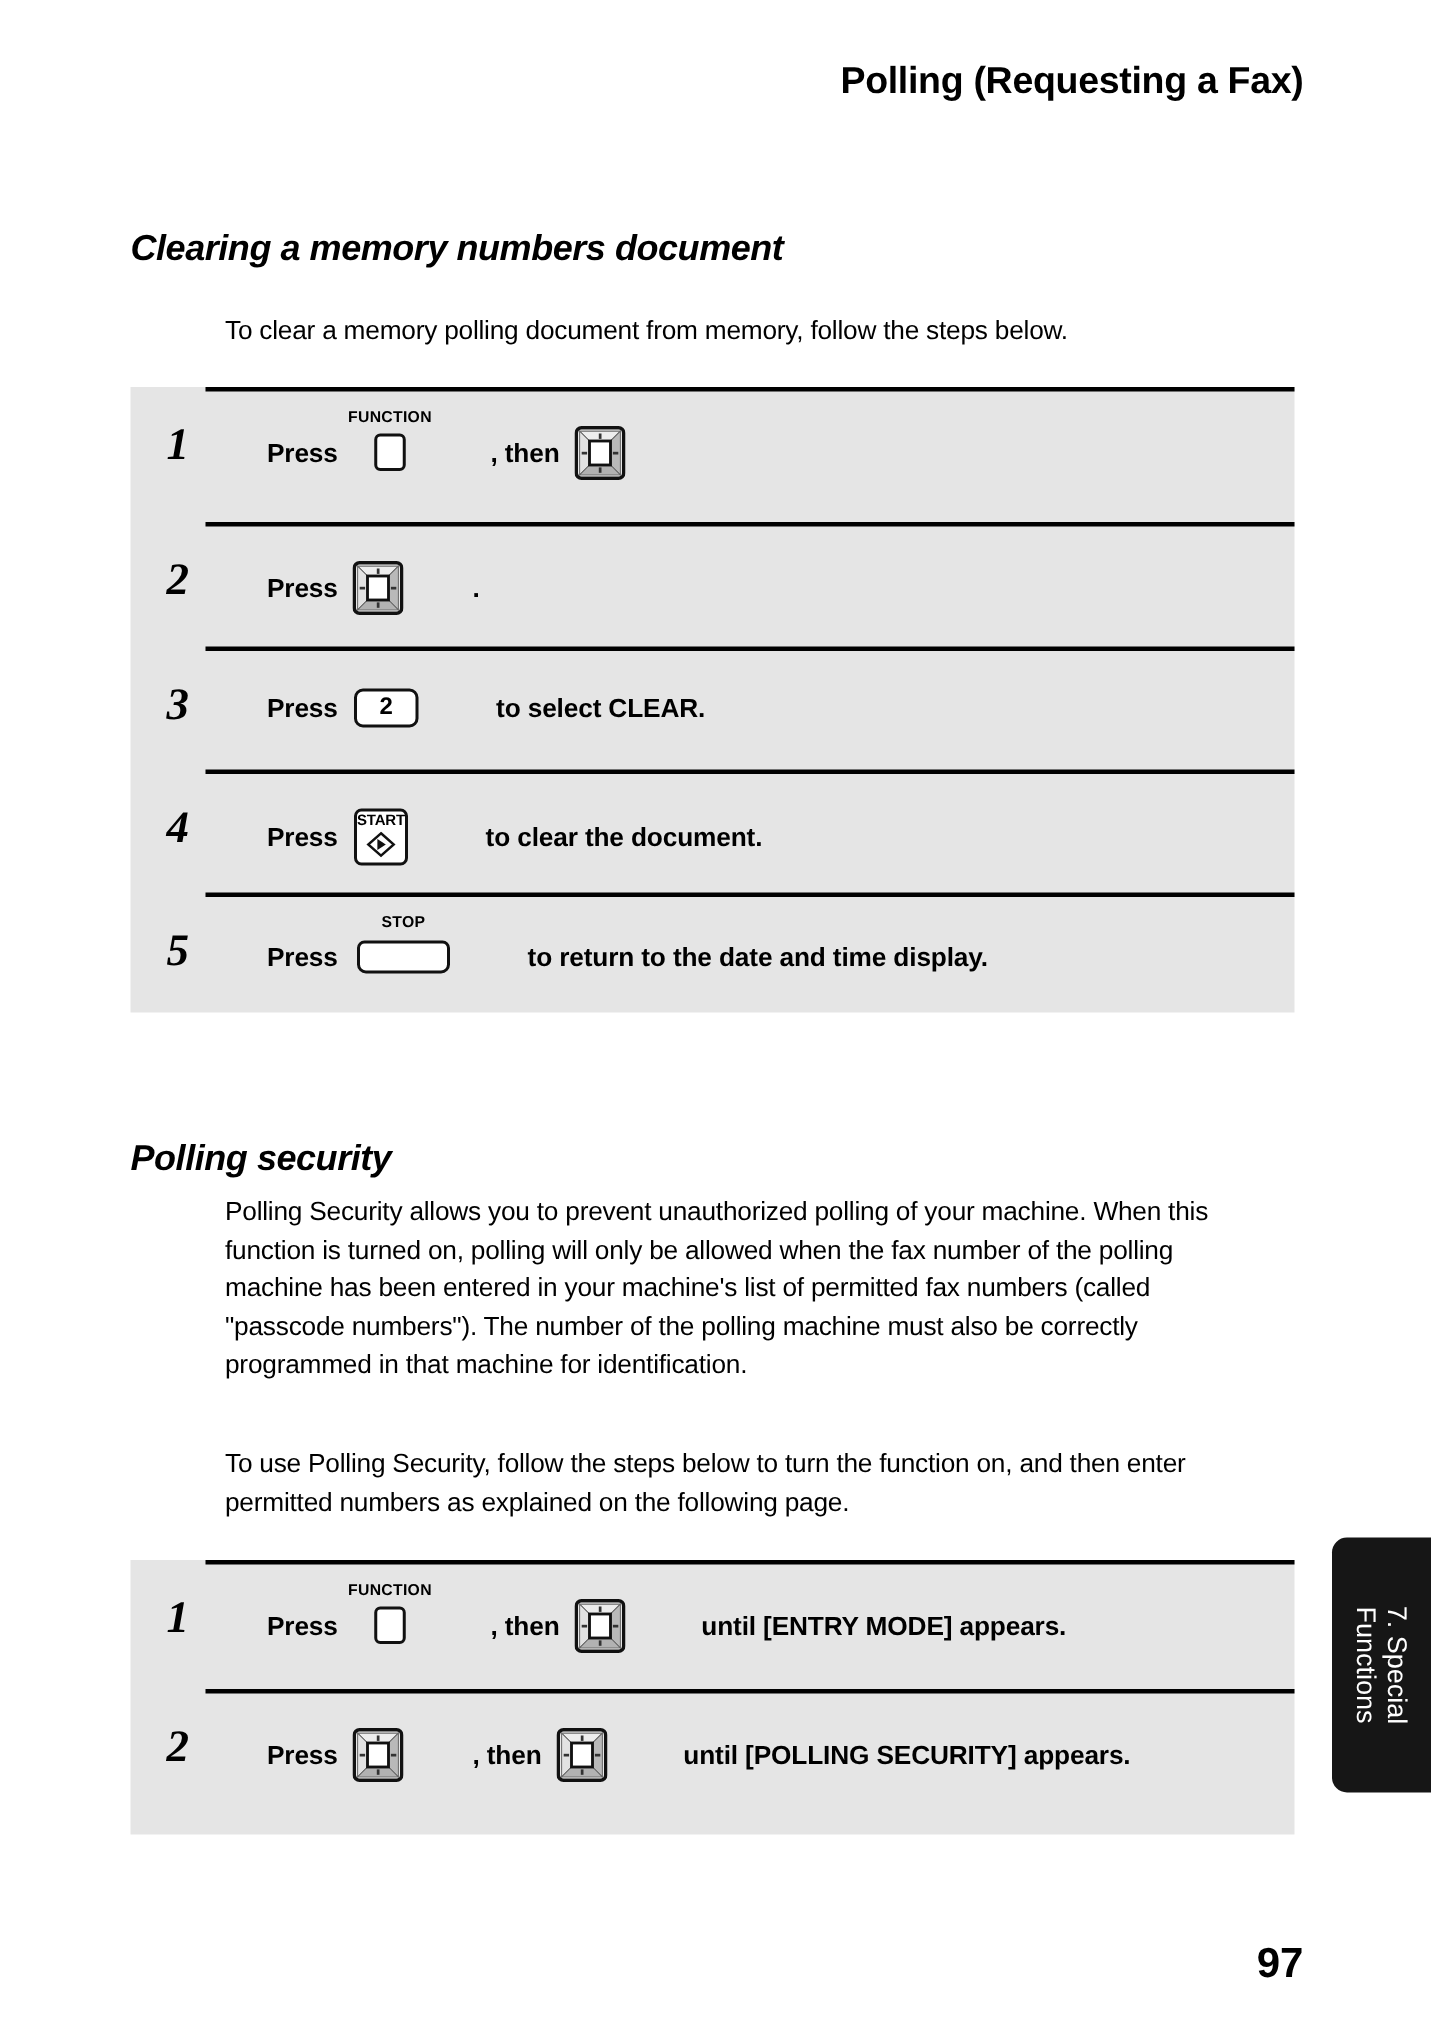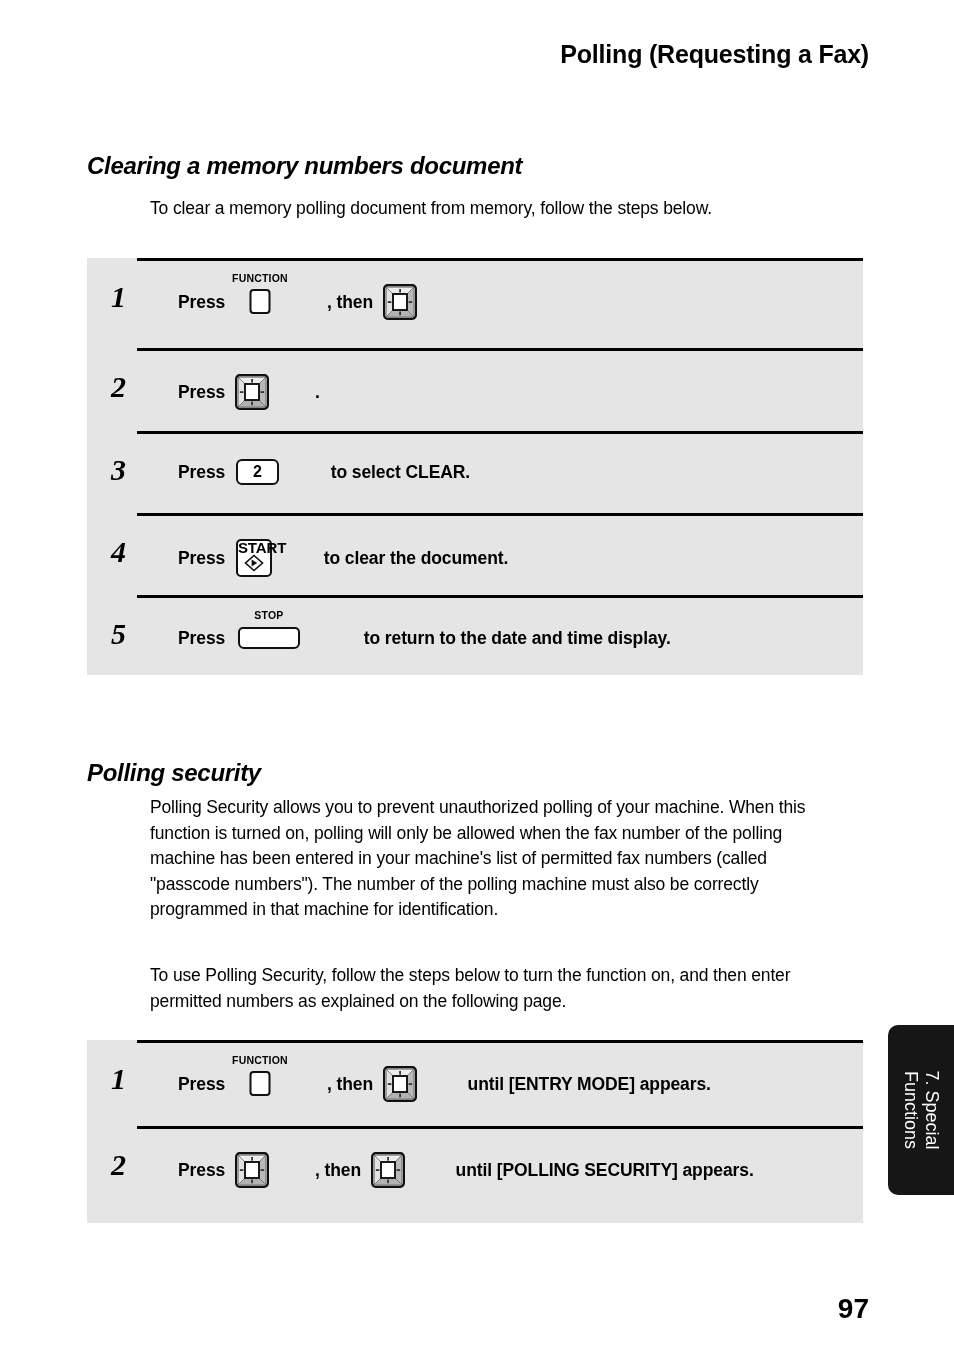--- a/index.html
+++ b/index.html
@@ -43,21 +43,21 @@
 
   
   .body-text {
     position: absolute;
     left: 150px;
     width: 700px;
     font-size: 17.5px;
     line-height: 25.5px;
     letter-spacing: -0.15px;
   }
-  #intro-clearing { top: 196px; }
+  #intro-clearing { top: 208px; }
   #para-security-1 { top: 795px; width: 695px; }
   #para-security-2 { top: 963px; width: 690px; }
 
   
   .step-block {
     position: absolute;
     left: 87px;
     width: 776px;
     background: #e5e5e5;
     box-sizing: border-box;
@@ -181,34 +181,34 @@
     width: 36px;
     height: 38px;
     margin: 0 6px;
     background: #ffffff;
     border: 2.2px solid #111111;
     border-radius: 5px;
     box-sizing: border-box;
     text-align: center;
   }
   .key-start .ks-label {
-    font-size: 15px;
+    font-size: 10px;
     font-weight: bold;
     line-height: 12px;
     letter-spacing: -0.1px;
     display: block;
     margin-top: 1px;
   }
   .key-start .ks-glyph { display: block; margin: 0 auto; }
 
   
   .key-stop {
     width: 62px;
     height: 34px;
-    margin: 0 18px 0 8px;
+    margin: 0 6px 0 8px;
   }
   .key-stop .kst-label {
     position: absolute;
     top: -11px;
     left: 50%;
     transform: translateX(-50%);
     font-size: 10.5px;
     font-weight: bold;
     letter-spacing: 0.2px;
     line-height: 1;

